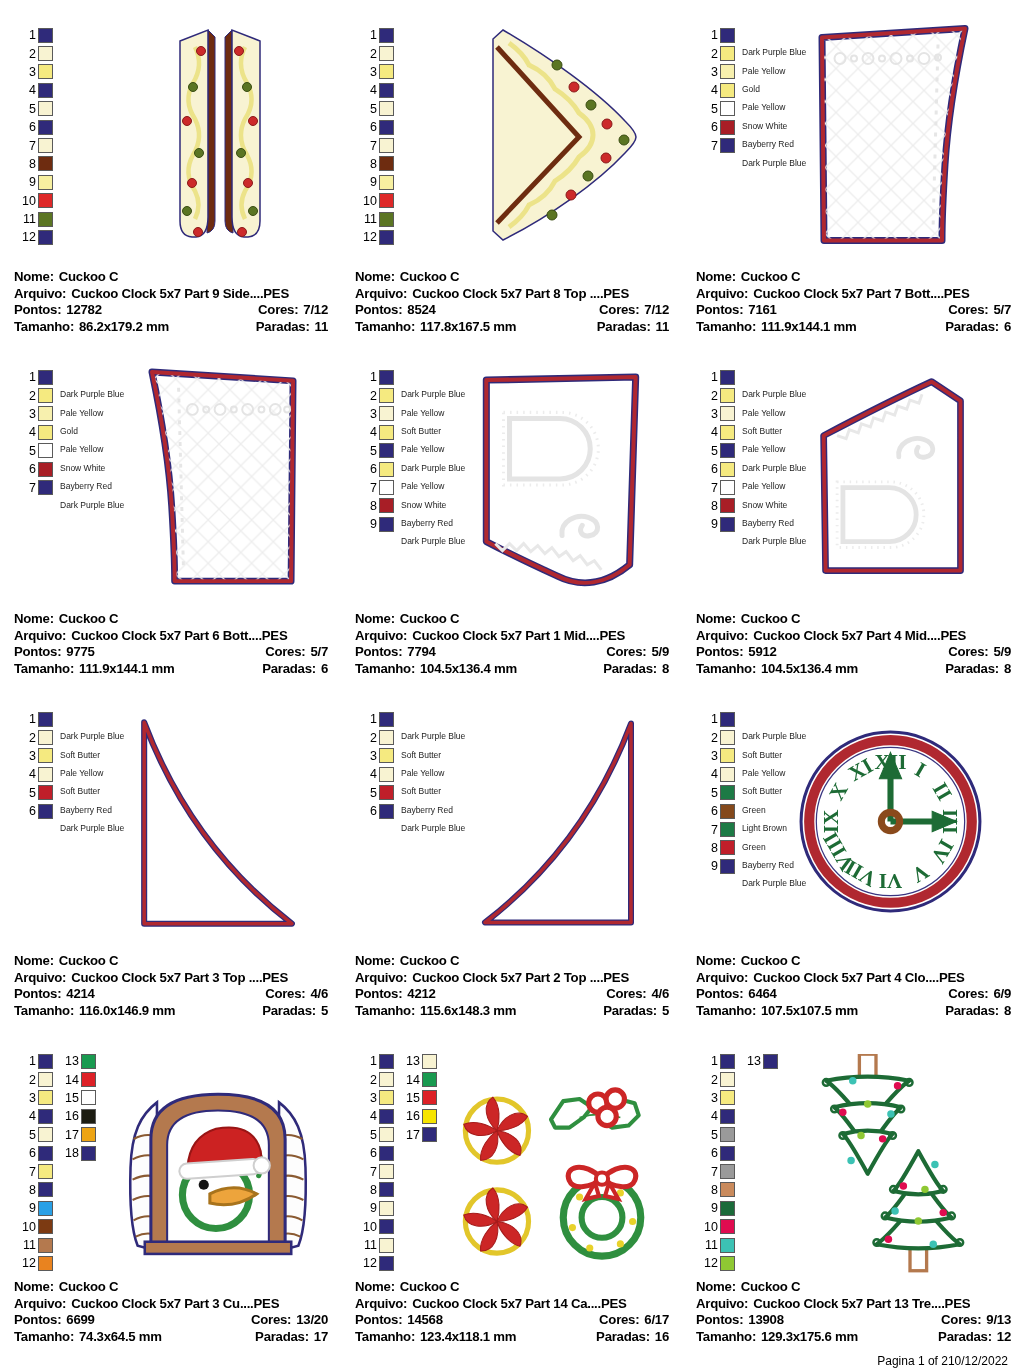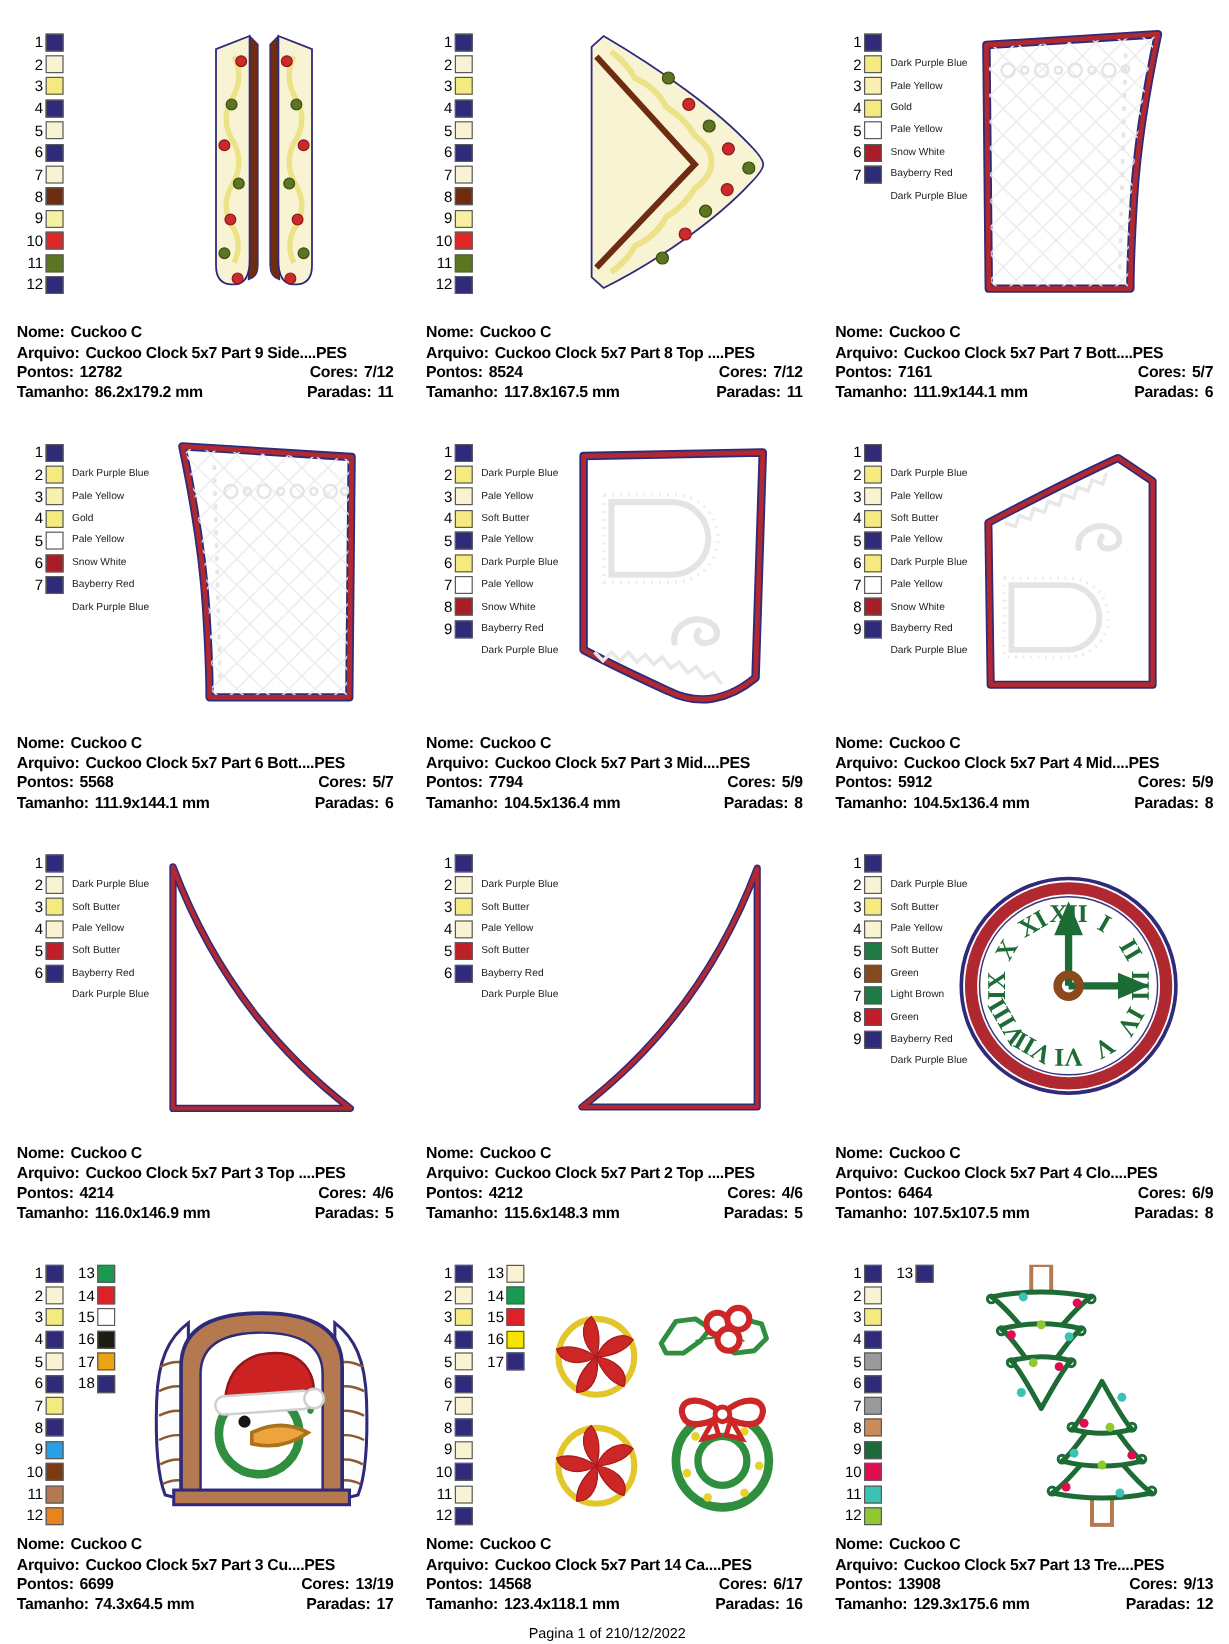--- a/index.html
+++ b/index.html
@@ -17,21 +17,21 @@
   
   .design{position:absolute;}
   .design svg{width:100%;height:100%;display:block;}
   
   .info{position:absolute;left:14px;right:13px;bottom:7px;font-weight:bold;font-size:13.2px;
         letter-spacing:-0.25px;line-height:16.4px;color:#000;}
   .line{white-space:nowrap;overflow:hidden;}
   .split{display:flex;justify-content:space-between;}
   .v{margin-left:5px;}
   
-  .footer{position:absolute;left:4px;right:16px;bottom:2px;display:flex;justify-content:center;
+  .footer{position:absolute;left:4px;right:16px;bottom:2px;display:flex;justify-content:flex-end;
           font-size:12px;color:#000;}
   .footer .mid{flex:1;text-align:center;}
 </style>
 </head>
 <body>
 
 <div class="page">
 <div class="grid">
 
   <div class="cell">
@@ -339,21 +339,21 @@
               <circle cx="134" cy="42" r="5.5"></circle>
               <circle cx="146" cy="42" r="3"></circle>
         </g>
         <path d="M36,20 L41,205" stroke="#e6e6e6" stroke-width="3" stroke-dasharray="4,7" fill="none"></path>
       </svg>
     </div>
     <div class="info">
       <div class="line"><span>Nome:</span><span class="v">Cuckoo C</span></div>
       <div class="line"><span>Arquivo:</span><span class="v">Cuckoo Clock 5x7 Part 6 Bott....PES</span></div>
       <div class="line split">
-            <span><span>Pontos:</span><span class="v">5568</span></span>
+            <span><span>Pontos:</span><span class="v">9775</span></span>
             <span><span>Cores:</span><span class="v">5/7</span></span>
           </div>
       <div class="line split">
             <span><span>Tamanho:</span><span class="v">111.9x144.1 mm</span></span>
             <span><span>Paradas:</span><span class="v">6</span></span>
           </div>
     </div>
   </div>
 
   <div class="cell">
@@ -409,21 +409,21 @@
         <path d="M9,10 L157,7 L151,193 C128,212 103,216 79,204 C55,193 30,181 9,170 Z" fill="#fff" stroke="#2f2a7a" stroke-width="7" stroke-linejoin="round"></path>
         <path d="M9,10 L157,7 L151,193 C128,212 103,216 79,204 C55,193 30,181 9,170 Z" fill="none" stroke="#b02830" stroke-width="4" stroke-linejoin="round"></path>
         <path d="M26,42 L84,42 A36,36 0 0 1 84,114 L26,114 Z" fill="none" stroke="#ececec" stroke-width="3" stroke-dasharray="1.5,5"></path>
         <path d="M32,48 L82,48 A30,30 0 0 1 82,108 L32,108 Z" fill="none" stroke="#e4e4e4" stroke-width="5"></path>
         <path d="M84,164 C82,150 98,142 110,146 C122,150 122,162 112,164 C104,166 100,160 104,154" fill="none" stroke="#e4e4e4" stroke-width="5" stroke-linecap="round"></path>
         <path d="M18,172 l7,7 l7,-7 l7,7 l7,-7 l7,8 l7,-6 l7,8 l7,-6 l7,9 l7,-5 l7,9 l7,-5 l7,9 l7,-4 l7,9" fill="none" stroke="#e8e8e8" stroke-width="3"></path>
       </svg>
     </div>
     <div class="info">
       <div class="line"><span>Nome:</span><span class="v">Cuckoo C</span></div>
-      <div class="line"><span>Arquivo:</span><span class="v">Cuckoo Clock 5x7 Part 3 Mid....PES</span></div>
+      <div class="line"><span>Arquivo:</span><span class="v">Cuckoo Clock 5x7 Part 1 Mid....PES</span></div>
       <div class="line split">
             <span><span>Pontos:</span><span class="v">7794</span></span>
             <span><span>Cores:</span><span class="v">5/9</span></span>
           </div>
       <div class="line split">
             <span><span>Tamanho:</span><span class="v">104.5x136.4 mm</span></span>
             <span><span>Paradas:</span><span class="v">8</span></span>
           </div>
     </div>
   </div>
@@ -809,21 +809,21 @@
           <circle cx="143" cy="84" r="8" fill="#fff" stroke="#cfcfcf" stroke-width="2"></circle>
         </g>
         <rect x="28" y="159" width="144" height="12" fill="#b4794e" stroke="#2f2a7a" stroke-width="2.5"></rect>
       </svg>
     </div>
     <div class="info">
       <div class="line"><span>Nome:</span><span class="v">Cuckoo C</span></div>
       <div class="line"><span>Arquivo:</span><span class="v">Cuckoo Clock 5x7 Part 3 Cu....PES</span></div>
       <div class="line split">
             <span><span>Pontos:</span><span class="v">6699</span></span>
-            <span><span>Cores:</span><span class="v">13/19</span></span>
+            <span><span>Cores:</span><span class="v">13/20</span></span>
           </div>
       <div class="line split">
             <span><span>Tamanho:</span><span class="v">74.3x64.5 mm</span></span>
             <span><span>Paradas:</span><span class="v">17</span></span>
           </div>
     </div>
   </div>
 
   <div class="cell">
     <div class="palette">

